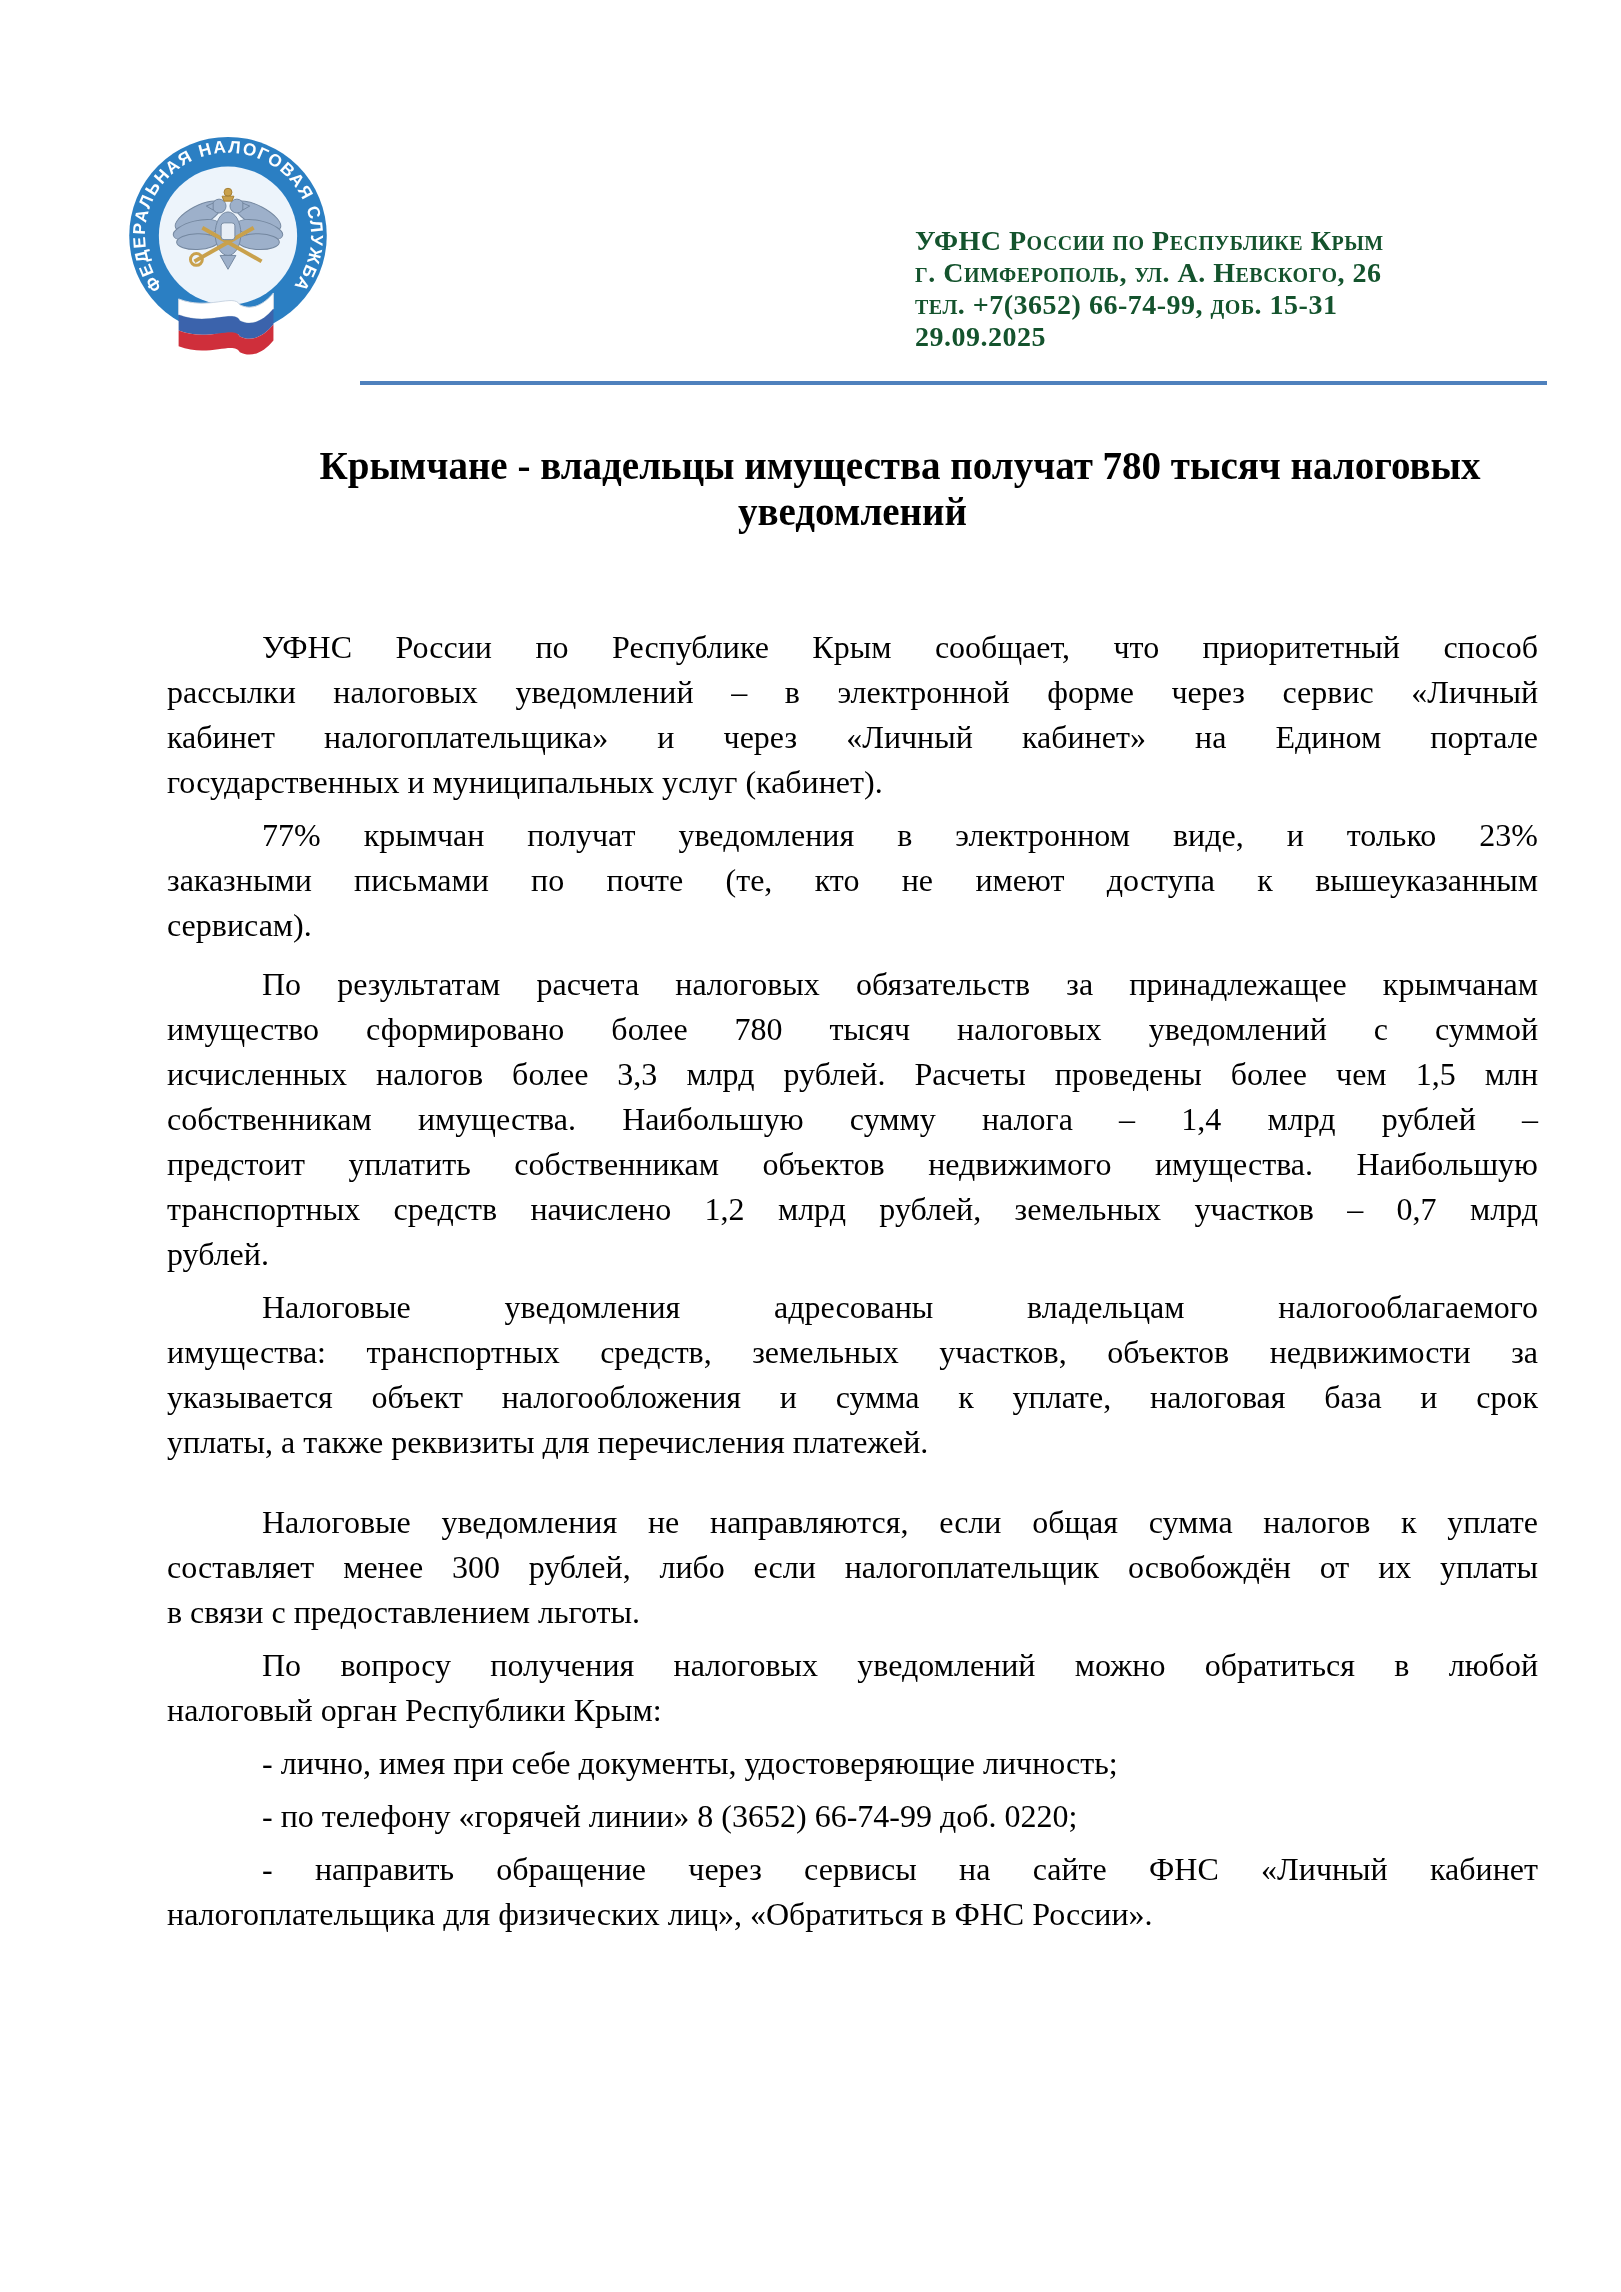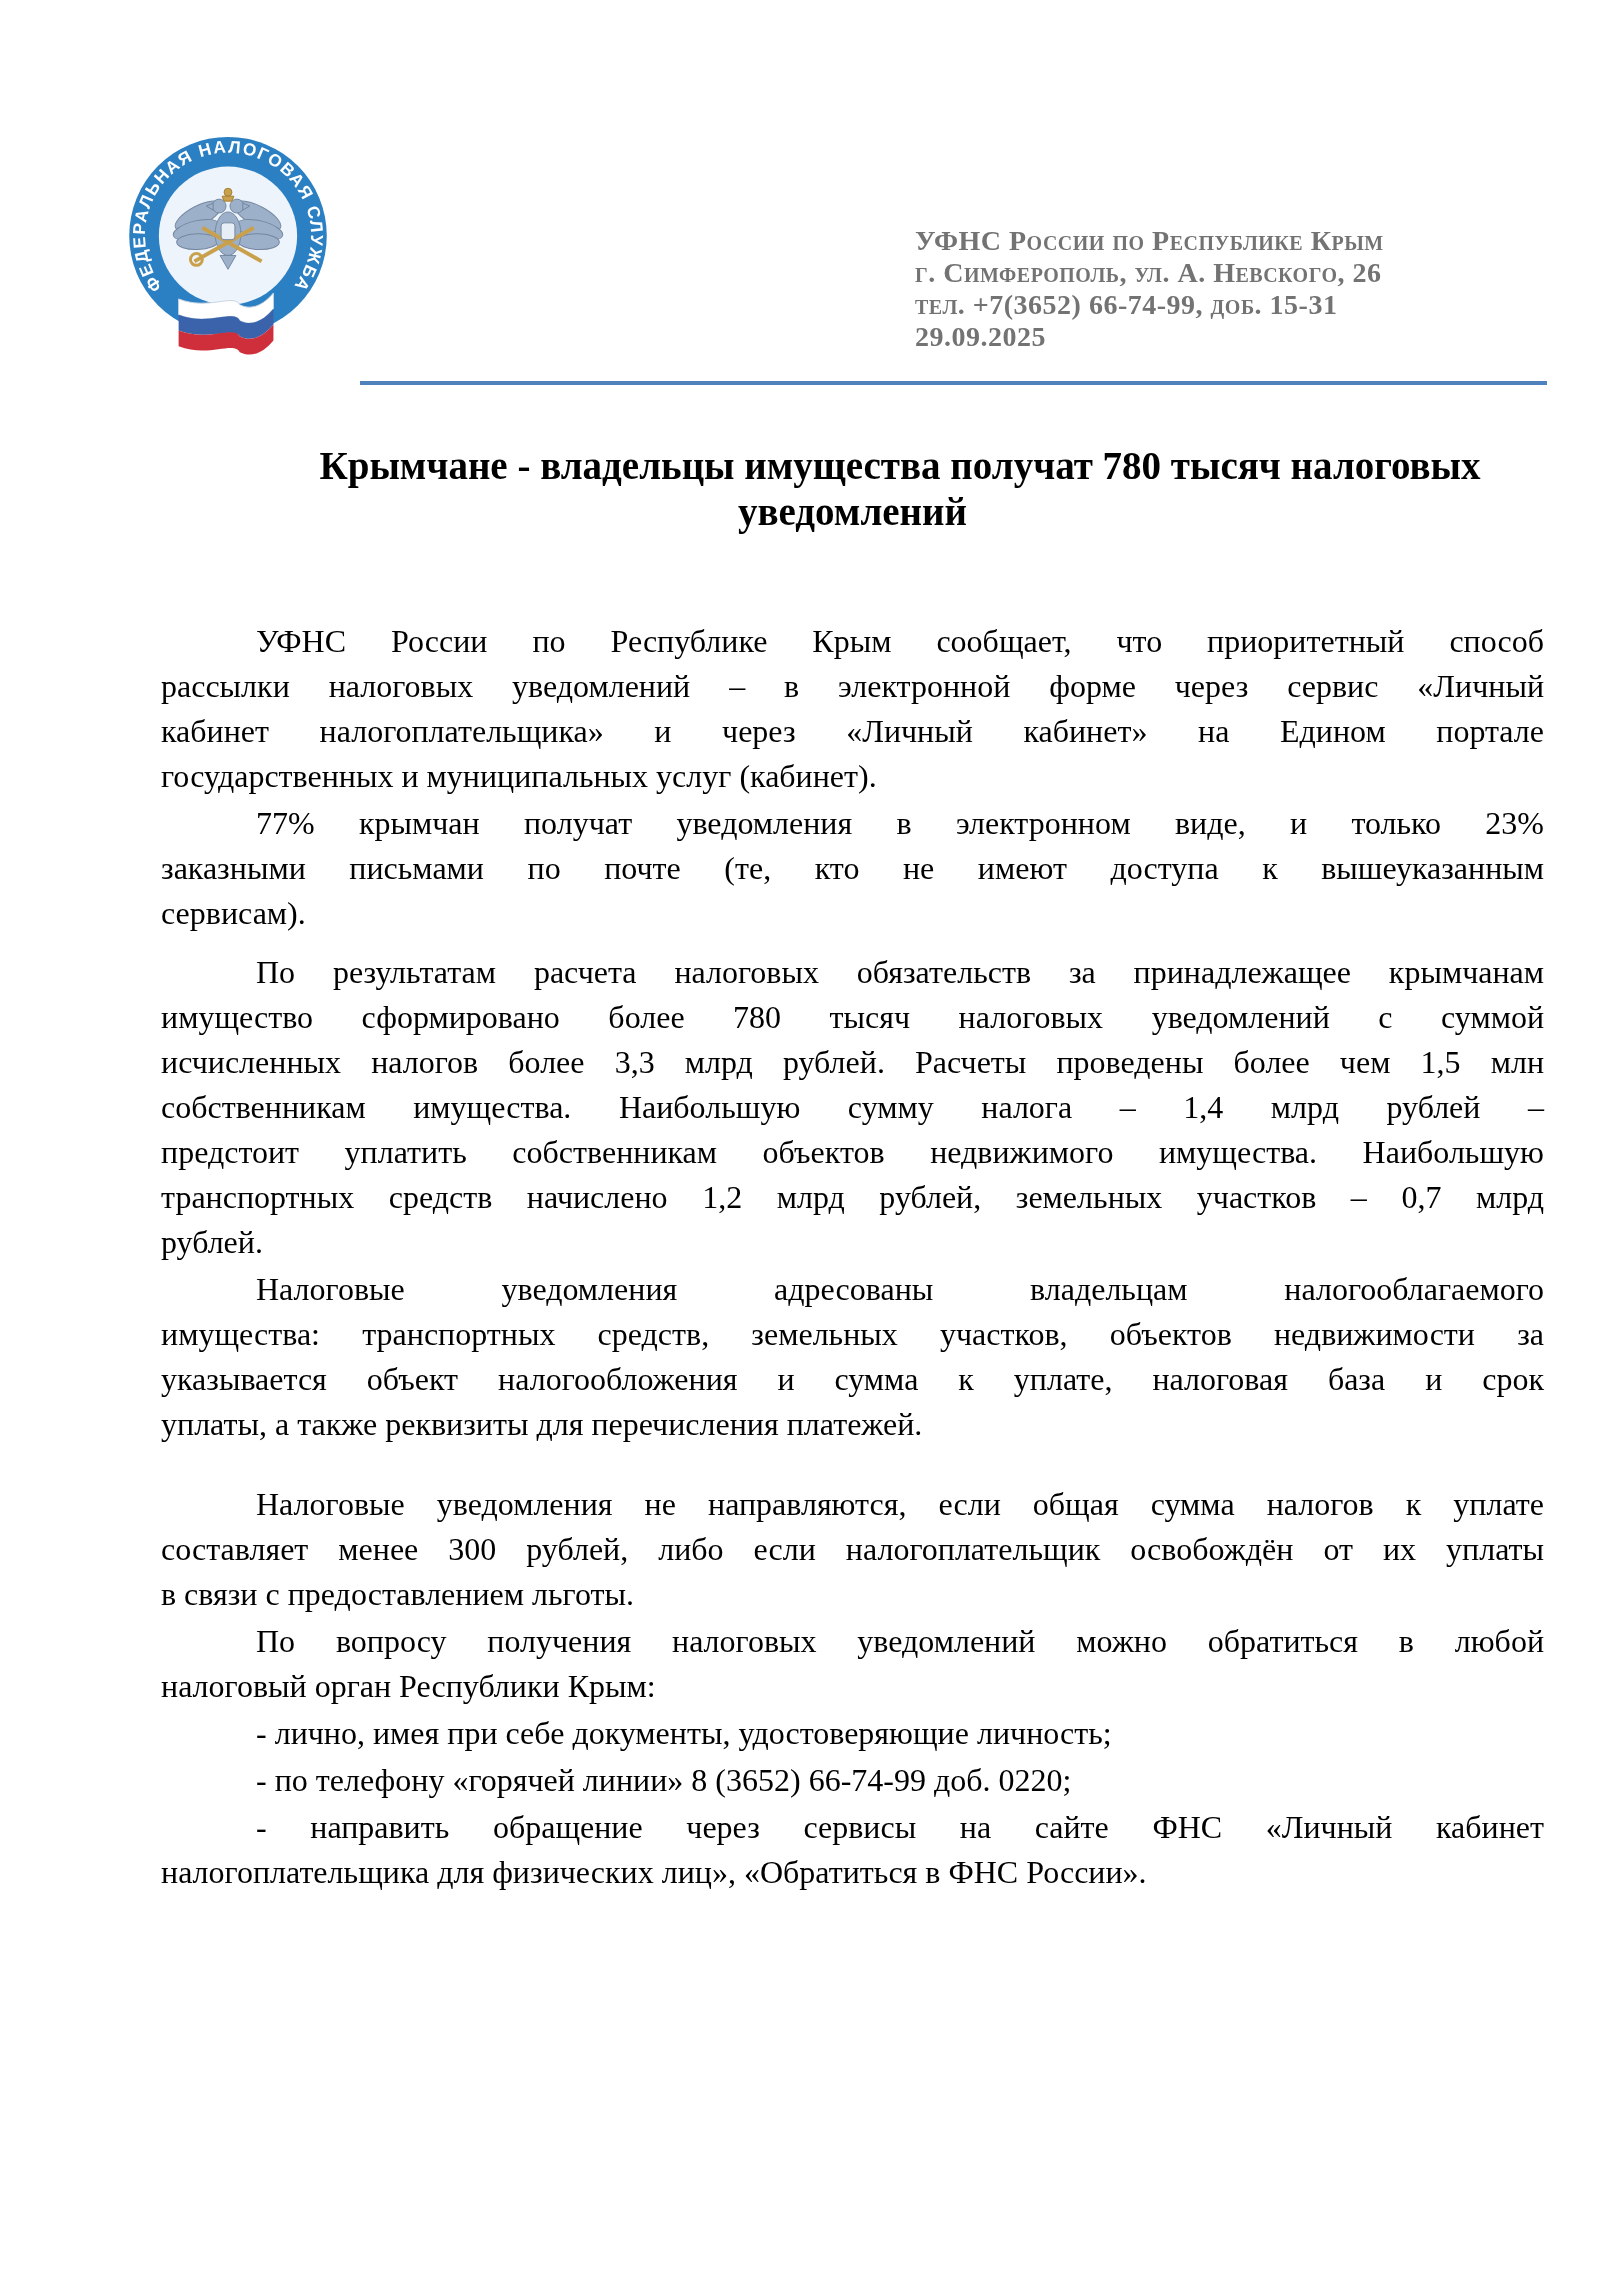--- a/index.html
+++ b/index.html
@@ -22,21 +22,21 @@
   .org-block {
     position: absolute;
     left: 915px;
     top: 225px;
     width: 549px;
     font-weight: bold;
     font-variant: small-caps;
     font-size: 28px;
     line-height: 32px;
     letter-spacing: 0.5px;
-    color: #737373;
+    color: #14532d;
   }
   .rule {
     position: absolute;
     left: 360px;
     top: 381px;
     width: 1187px;
     height: 3.9px;
     background: #4F81BD;
   }
   .title-block {
@@ -51,21 +51,21 @@
   .title-line { text-align: center; }
   .title-line.first { padding-left: 95px; }
   .body-text {
     position: absolute;
     left: 159px;
     top: 617px;
     width: 1387px;
     font-size: 32px;
     line-height: 45px;
   }
-  .para { margin: 2px; }
+  .para { margin: 8px; }
   .para.small-gap { margin-top: 13.7px; }
   .para.section-gap { margin-top: 35px; }
   .line { text-align: justify; text-align-last: justify; }
   .line.first { padding-left: 95px; }
   .line.last { text-align-last: left; }
 </style>
 </head>
 <body>
 
 <div class="page">

